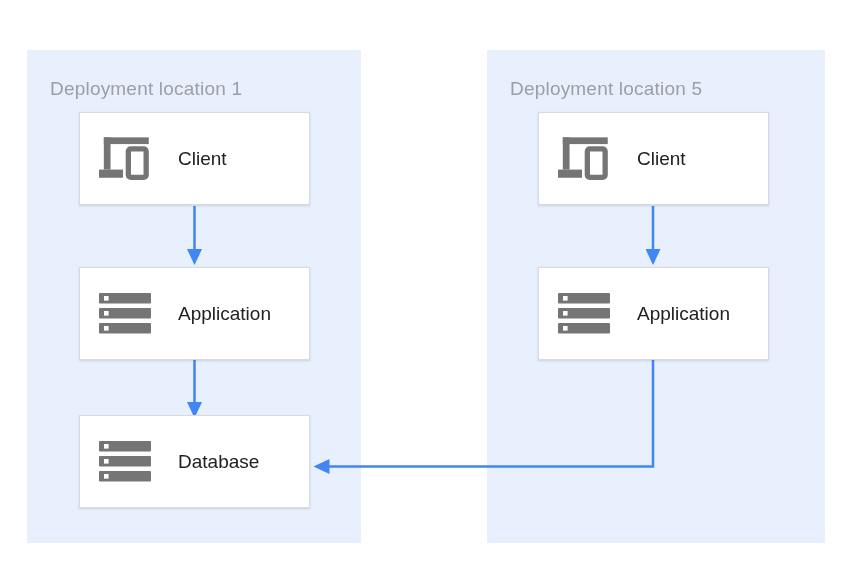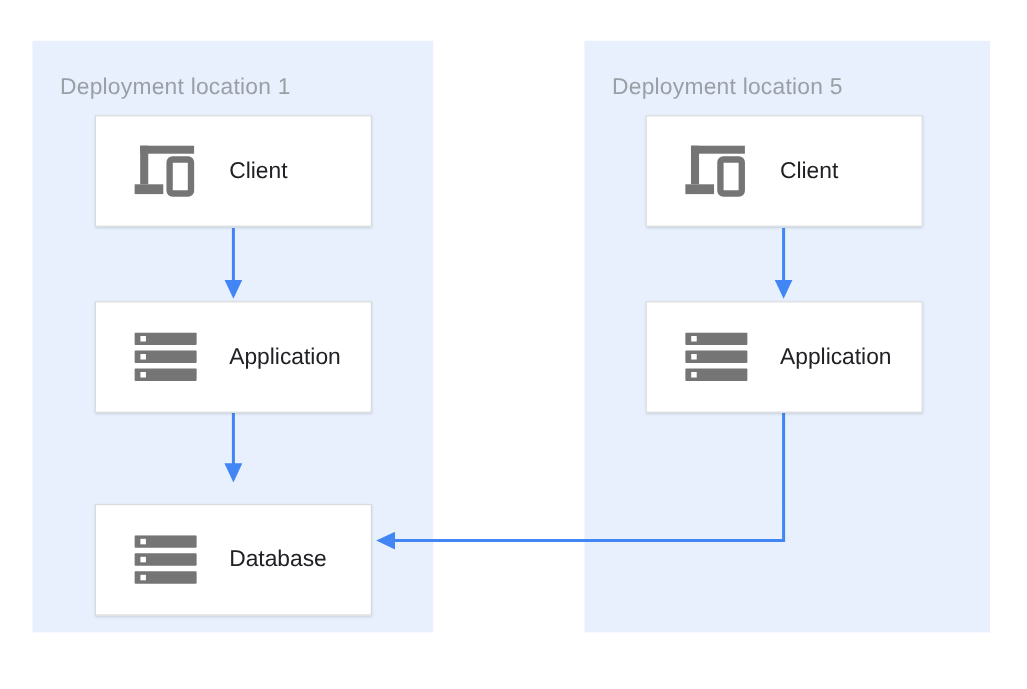--- a/index.html
+++ b/index.html
@@ -12,20 +12,21 @@
     --node-label:#202124;
   }
   *{margin:0;padding:0;box-sizing:border-box;}
   html,body{background:var(--background);}
   body{font-family:"Liberation Sans","DejaVu Sans",sans-serif;}
   .stage{
     position:relative;
     width:856px;height:542px;
     background:var(--background);
     overflow:hidden;
+    margin-top:16px;
   }
   .zone{
     position:absolute;
     top:34px;height:493px;
     background:var(--zone-fill);
   }
   .zone.z1{left:27px;width:334px;}
   .zone.z2{left:487px;width:338px;}
   .zone-label{
     position:absolute;
@@ -48,41 +49,41 @@
   }
   .ah-fill{fill:var(--arrow);}
   .node{
     position:absolute;
     width:231px;height:93px;
     background:#ffffff;
     border:1px solid var(--node-border);
     box-shadow:0 1px 2px rgba(60,64,67,.18);
     display:flex;
     align-items:center;
-    padding-left:31px;
+    padding-left:18px;
   }
   .node .icon{
     width:53px;
     display:flex;
     justify-content:center;
     align-items:center;
     flex:none;
   }
   .node-label{
     margin-left:27px;
     font-size:19px;
     color:var(--node-label);
     white-space:nowrap;
   }
   .ink{fill:var(--icon-gray);}
   .ink-stroke{fill:#ffffff;stroke:var(--icon-gray);stroke-width:5.5;}
   .sq{fill:#ffffff;}
   #node-client1{left:79px;top:96px;}
   #node-app1{left:79px;top:251px;}
-  #node-db1{left:79px;top:420px;}
+  #node-db1{left:79px;top:399px;}
   #node-client2{left:538px;top:96px;}
   #node-app2{left:538px;top:251px;}
 </style>
 </head>
 <body>
 
 <div class="stage">
 
   <section class="zone z1">
     <div class="zone-label">Deployment location 1</div>

